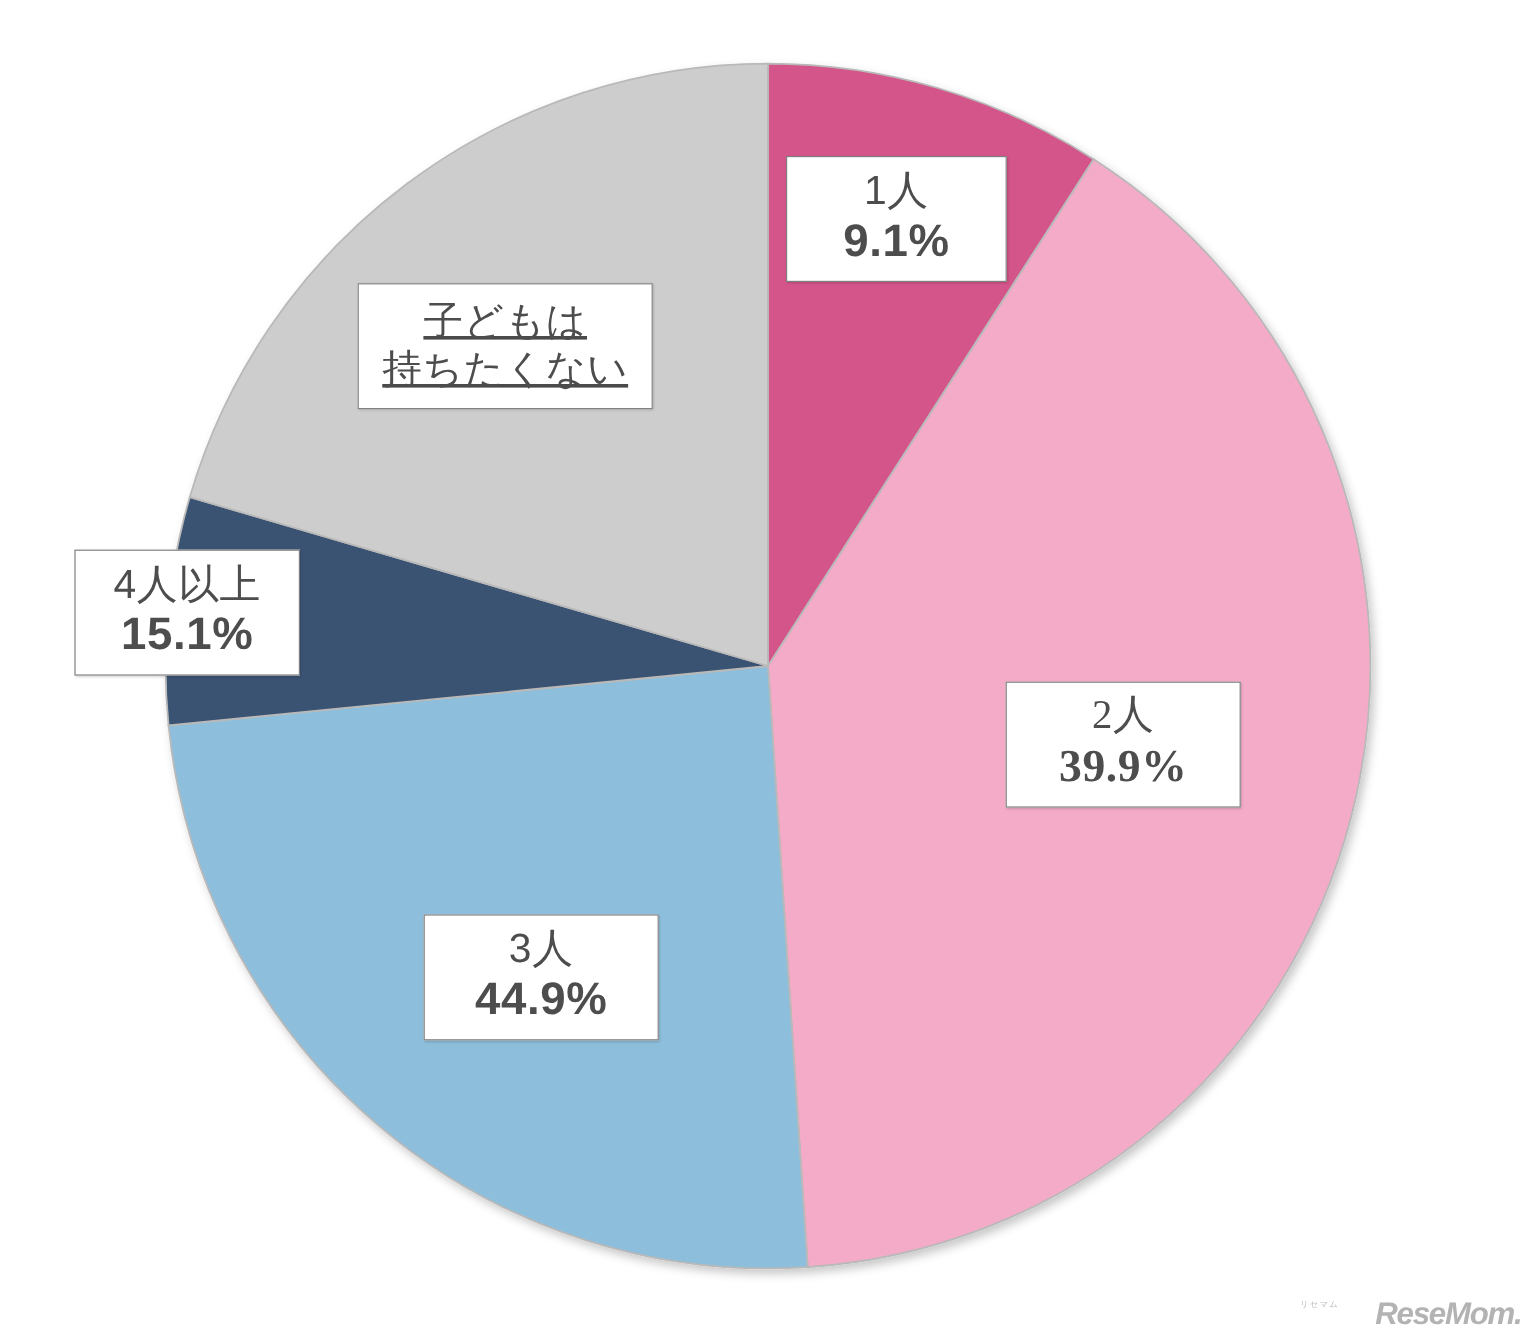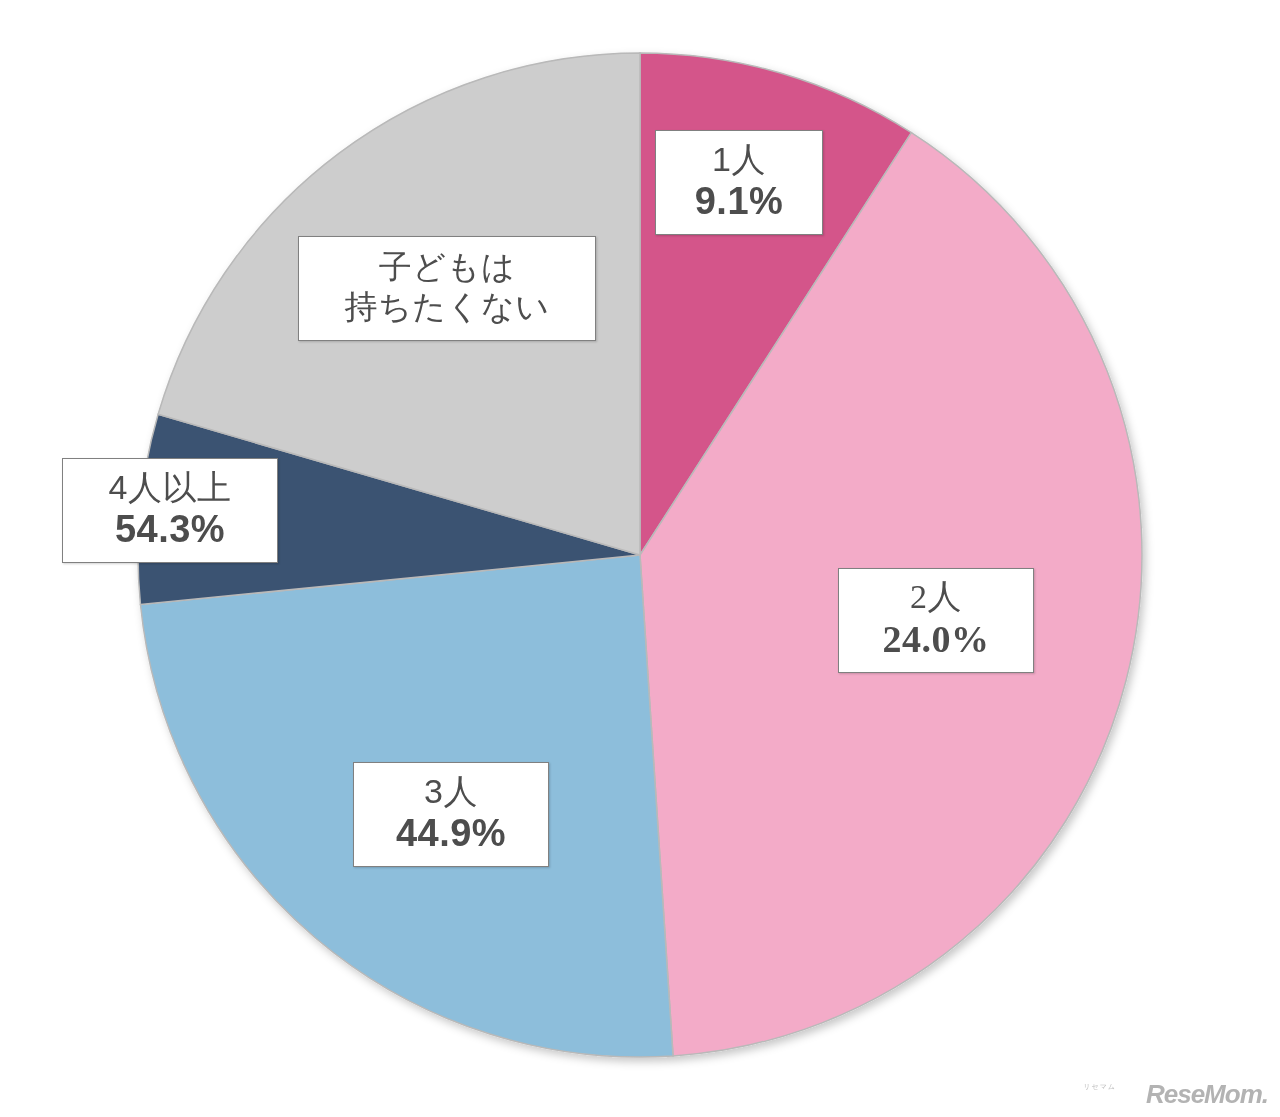--- a/index.html
+++ b/index.html
@@ -57,47 +57,48 @@
     font-size: 38px;
     font-weight: 700;
     color: #4d4d4d;
     letter-spacing: 0.5px;
   }
 
   
   #label-1 {
     left: 655px;
     top: 130px;
-    width: 168px;
+    width: 184px;
   }
   
   #label-2 {
     left: 838px;
     top: 568px;
     width: 196px;
     font-family: Liberation Serif, serif;
   }
   
   #label-3 {
     left: 353px;
     top: 762px;
     width: 196px;
   }
   
   #label-4 {
     left: 62px;
     top: 458px;
-    width: 216px;
+    width: 188px;
   }
   
   #label-5 {
     left: 298px;
     top: 236px;
-    width: 298px;
+    width: 246px;
     padding: 10px 14px 12px 14px;
+    text-decoration: underline;
   }
   #label-5 .cat { font-size: 33px; line-height: 1.22; }
   #label-5 .val { font-size: 38px; }
 
   
   #watermark {
     position: absolute;
     right: 12px;
     bottom: 10px;
     color: #b3b3b3;
@@ -145,31 +146,31 @@
     </g>
   </svg>
 
   <div class="data-label" id="label-1">
     <span class="cat">1人</span>
     <span class="val">9.1%</span>
   </div>
 
   <div class="data-label" id="label-2">
     <span class="cat">2人</span>
-    <span class="val">24.0%</span>
+    <span class="val">39.9%</span>
   </div>
 
   <div class="data-label" id="label-3">
     <span class="cat">3人</span>
     <span class="val">44.9%</span>
   </div>
 
   <div class="data-label" id="label-4">
     <span class="cat">4人以上</span>
-    <span class="val">54.3%</span>
+    <span class="val">15.1%</span>
   </div>
 
   <div class="data-label" id="label-5">
     <span class="cat">子どもは</span>
     <span class="cat">持ちたくない</span>
   </div>
 
   <div id="watermark">
     <span class="ruby">リセマム</span><span>ReseMom.</span>
   </div>

